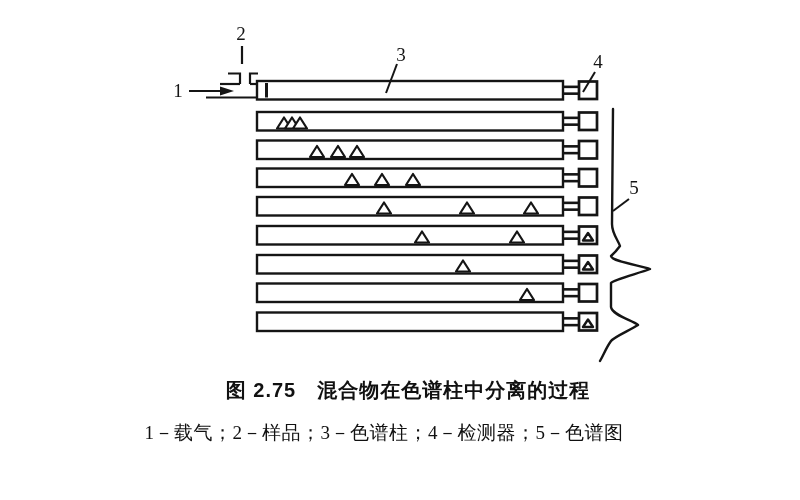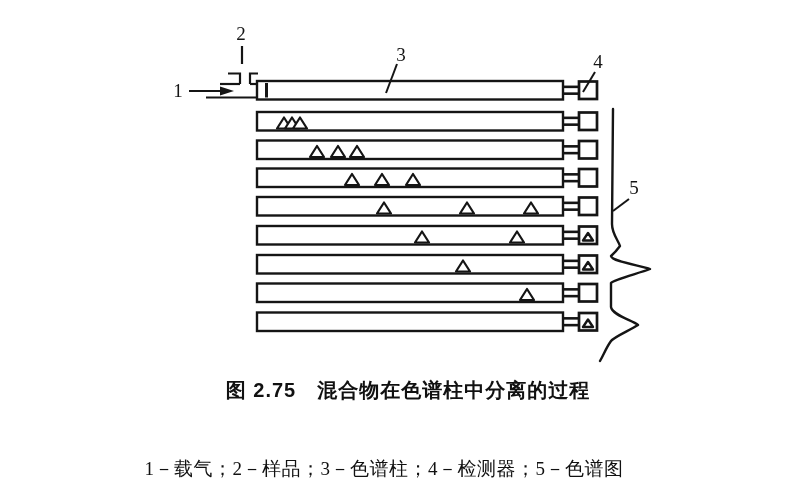--- a/index.html
+++ b/index.html
@@ -22,21 +22,20 @@
     color:#111;
   }
   .legend{
     position:absolute;
     left:0;top:420px;width:768px;
     text-align:center;
     font-family:"Liberation Serif",serif;
     font-size:19px;font-weight:400;
     letter-spacing:0.5px;
     color:#111;
-    margin-top:36px;
   }
 </style>
 </head>
 <body>
 
 <div class="page">
   <svg id="diagram" width="800" height="372" viewBox="0 0 800 372">
       <rect x="257" y="81" width="306" height="18.5" fill="#fff" stroke="#151515" stroke-width="2.4"></rect>
       <line x1="564" y1="86.85" x2="579" y2="86.85" stroke="#151515" stroke-width="2.6"></line>
       <line x1="564" y1="93.65" x2="579" y2="93.65" stroke="#151515" stroke-width="2.6"></line>

